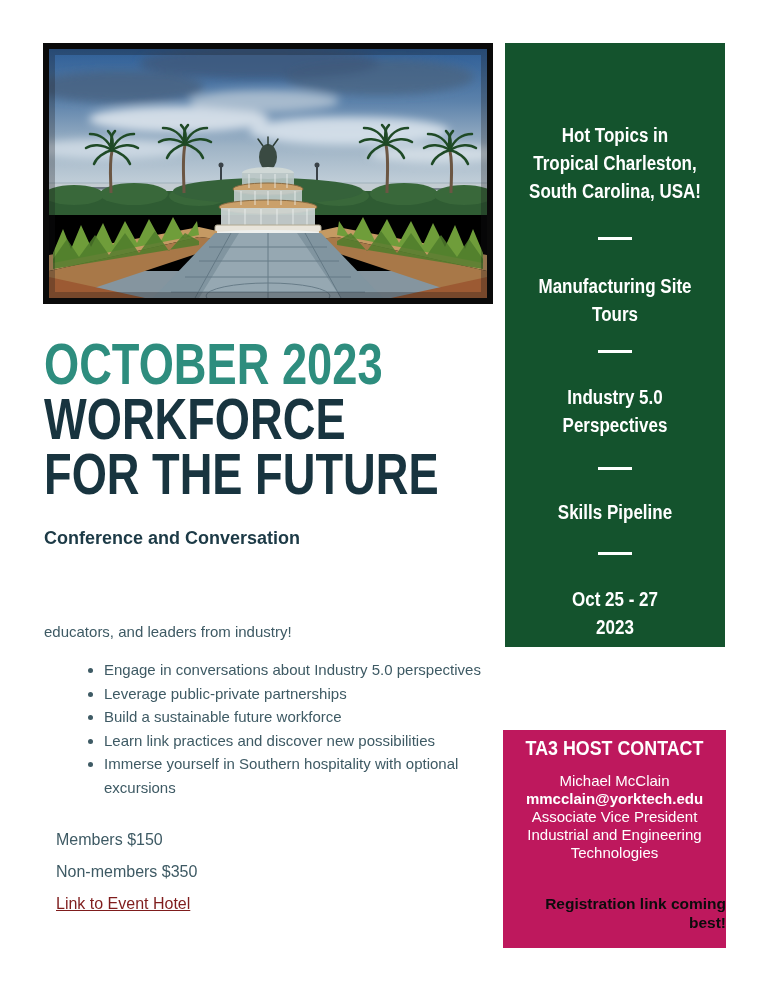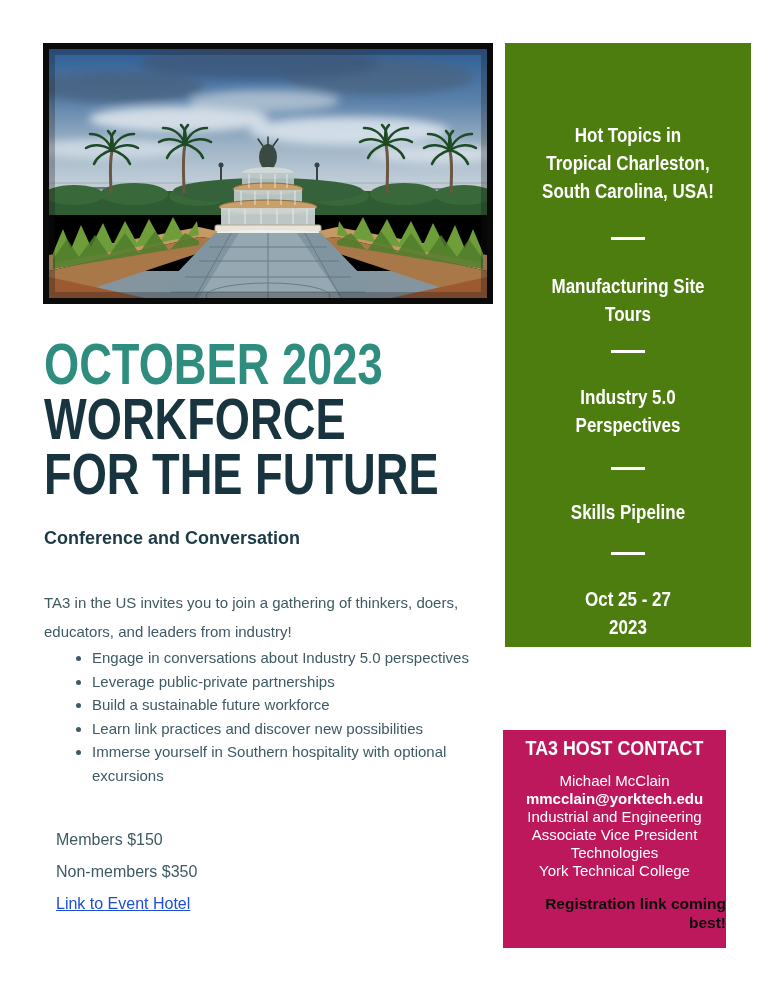--- a/index.html
+++ b/index.html
@@ -17,32 +17,32 @@
                transform:scaleX(0.78);transform-origin:0 0;white-space:nowrap;}
   .title-teal{color:#2E8D7E;}
   .title-navy{color:#18343F;}
 
   .subtitle{position:absolute;left:44px;top:528px;font-size:18px;font-weight:bold;
             color:#1C3A46;white-space:nowrap;}
 
   .intro{position:absolute;left:44px;top:588px;font-size:15px;line-height:29px;
          color:#3E5A64;white-space:nowrap;}
 
-  ul.bullets{position:absolute;left:44px;top:646px;margin:0;padding:0 0 0 48px;
+  ul.bullets{position:absolute;left:44px;top:646px;margin:12px;padding:0 0 0 48px;
              font-size:15px;line-height:23.5px;color:#3E5A64;}
   ul.bullets li{white-space:nowrap;}
   ul.bullets li:last-child{white-space:normal;max-width:382px;}
 
   .pricing{position:absolute;left:44px;top:830px;font-size:16px;color:#3E5A64;margin-left:12px;}
   .pricing p{margin:0 0 12px 0;line-height:20px;}
-  .pricing a{color:#1d4ed8;text-decoration:underline;text-align:right;}
+  .pricing a{color:#7f1d1d;text-decoration:underline;text-align:right;}
 
   
   .sidebar{position:absolute;left:505px;top:43px;width:220px;height:604px;
-           background:#4d7c0f;padding-left:26px;}
+           background:#14532d;}
   .sb-item{position:absolute;left:0;width:100%;text-align:center;color:#ffffff;
            font-weight:bold;font-size:20px;line-height:28px;
            transform:scaleX(0.85);transform-origin:50% 0;white-space:nowrap;}
   .sb-div{position:absolute;left:50%;transform:translateX(-50%);width:34px;height:3px;
           background:#ffffff;}
 
   
   .contact{position:absolute;left:503px;top:730px;width:223px;height:218px;
            background:#be185d;text-align:center;color:#ffffff;}
   .contact-header{position:absolute;top:6px;left:0;width:100%;font-weight:bold;
@@ -201,21 +201,21 @@
 
   <div class="title-block">
     <div class="title-teal">OCTOBER 2023</div>
     <div class="title-navy">WORKFORCE</div>
     <div class="title-navy">FOR THE FUTURE</div>
   </div>
 
   <div class="subtitle">Conference and Conversation</div>
 
   <div class="intro">
-    <span>TA3 in the US invites you to join a gathering of thinkers, doers,</span><br>
+    <br>
     <span>educators, and leaders from industry!</span>
   </div>
 
   <ul class="bullets">
     <li>Engage in conversations about Industry 5.0 perspectives</li>
     <li>Leverage public-private partnerships</li>
     <li>Build a sustainable future workforce</li>
     <li>Learn link practices and discover new possibilities</li>
     <li>Immerse yourself in Southern hospitality with optional excursions</li>
   </ul>
@@ -255,24 +255,23 @@
       <span>Oct 25 - 27</span><br>
       <span>2023</span>
     </div>
   </div>
 
   <div class="contact">
     <div class="contact-header">TA3 HOST CONTACT</div>
     <div class="contact-lines">
       <div>Michael McClain</div>
       <div class="contact-email">mmcclain@yorktech.edu</div>
+      <div>Associate Vice President</div>
       <div>Industrial and Engineering</div>
-      <div>Associate Vice President</div>
       <div>Technologies</div>
-      <div>York Technical College</div>
     </div>
     <div class="registration">
       <span>Registration link coming</span><br>
       <span>best!</span>
     </div>
   </div>
 
 </div>
 
 </body></html>

